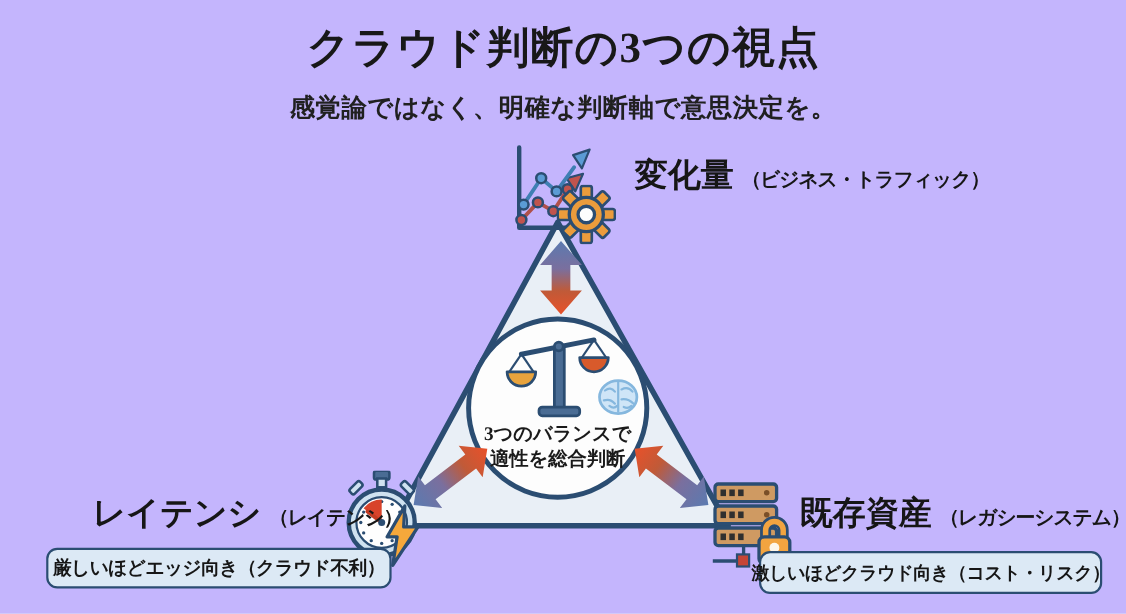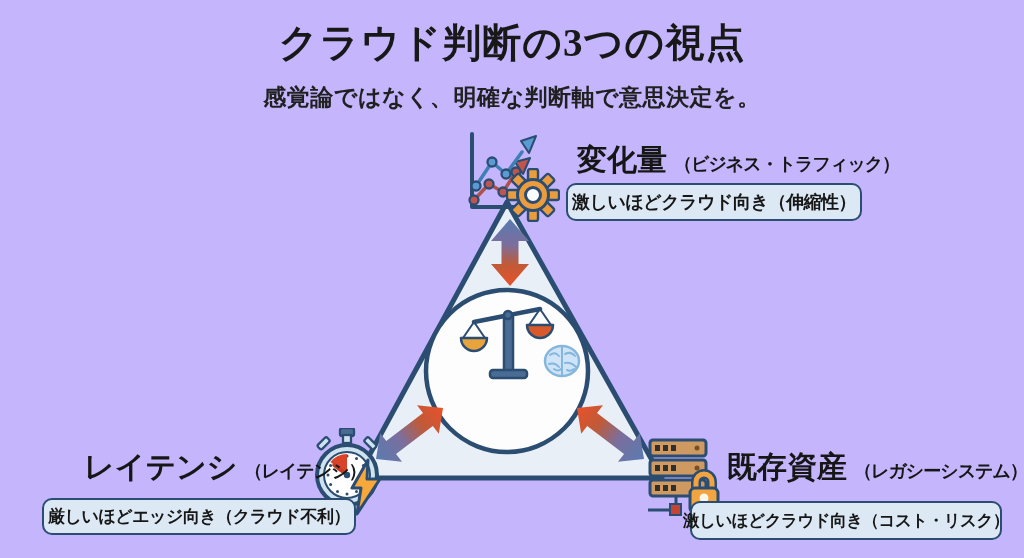--- a/index.html
+++ b/index.html
@@ -193,26 +193,29 @@
     </g>
     <g>
       <path d="M52,52 v-8 a8,8 0 0 1 16,0 v8" fill="none" stroke="#2b4d72" stroke-width="10"></path>
       <path d="M52,52 v-8 a8,8 0 0 1 16,0 v8" fill="none" stroke="#f2a440" stroke-width="5"></path>
       <rect x="46" y="50" width="28" height="25" rx="5" fill="#f2a440" stroke="#2b4d72" stroke-width="3"></rect>
       <circle cx="60" cy="60" r="4.5" fill="#fdf6ea"></circle>
       <rect x="58.2" y="62" width="3.6" height="8" rx="1.5" fill="#fdf6ea"></rect>
     </g>
   </svg>
 
+  <div class="abs" id="center-caption">
+    <div>3つのバランスで</div>
+    <div>適性を総合判断</div>
+  </div>
 
   <div class="abs node-title" id="node-top-title">
     <span class="big">変化量</span>
     <span class="small">（ビジネス・トラフィック）</span>
   </div>
-  <div class="abs note-box" id="node-top-note">激しいほどクラウド向き（伸縮性）</div>
 
   <div class="abs node-title" id="node-left-title">
     <span class="big">レイテンシ</span>
     <span class="small">（レイテンシ）</span>
   </div>
   <div class="abs note-box" id="node-left-note">厳しいほどエッジ向き（クラウド不利）</div>
 
   <div class="abs node-title" id="node-right-title">
     <span class="big">既存資産</span>
     <span class="small">（レガシーシステム）</span>

